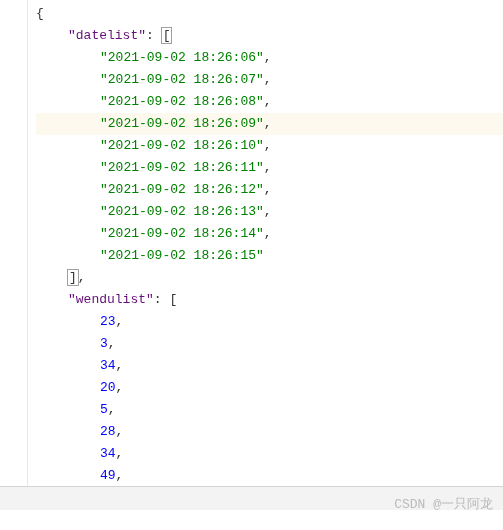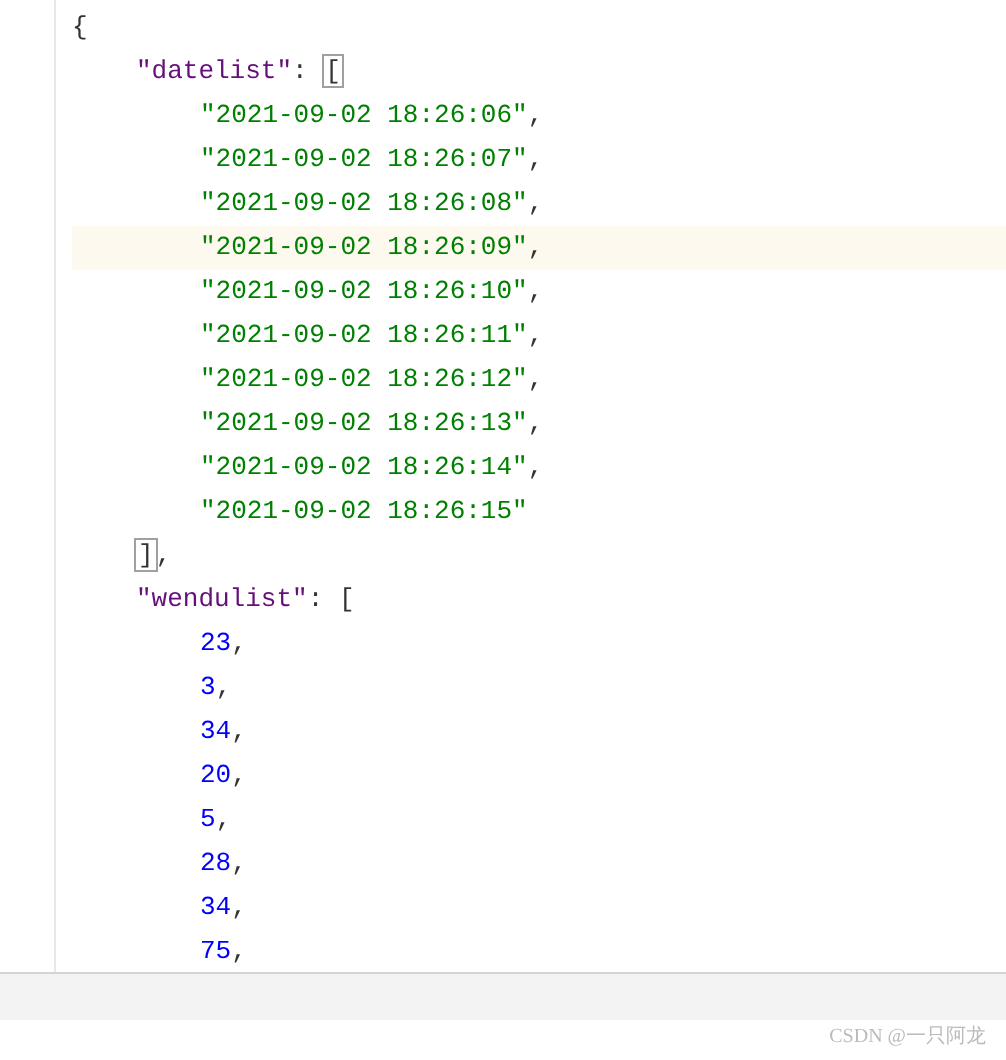--- a/index.html
+++ b/index.html
@@ -70,25 +70,25 @@
       border-top: 1px solid #d4d4d4;
       background: #f3f3f3;
       display: flex;
       align-items: center;
       padding-left: 8px;
       font-size: 12px;
       color: #888;
     }
     .watermark {
       position: absolute;
-      bottom: 5px;
+      bottom: 17px;
       right: 10px;
-      font-size: 10px;
+      font-size: 13px;
       color: #bbbbbb;
-      font-family: Liberation Serif, serif;
+      font-family: Liberation Mono, monospace;
     }
     .indent1 { padding-left: 32px; }
     .indent2 { padding-left: 64px; }
   </style>
 </head>
 <body>
 
 <div class="editor">
   <div class="gutter">
     <div class="line-number"></div>
@@ -129,21 +129,21 @@
     <div class="code-line indent2"><span class="string">"2021-09-02 18:26:15"</span></div>
     <div class="code-line indent1"><span class="bracket-active">]</span><span class="comma">,</span></div>
     <div class="code-line indent1"><span class="key">"wendulist"</span><span class="colon">: </span><span class="bracket">[</span></div>
     <div class="code-line indent2"><span class="number">23</span><span class="comma">,</span></div>
     <div class="code-line indent2"><span class="number">3</span><span class="comma">,</span></div>
     <div class="code-line indent2"><span class="number">34</span><span class="comma">,</span></div>
     <div class="code-line indent2"><span class="number">20</span><span class="comma">,</span></div>
     <div class="code-line indent2"><span class="number">5</span><span class="comma">,</span></div>
     <div class="code-line indent2"><span class="number">28</span><span class="comma">,</span></div>
     <div class="code-line indent2"><span class="number">34</span><span class="comma">,</span></div>
-    <div class="code-line indent2"><span class="number">75</span><span class="comma">,</span></div>
+    <div class="code-line indent2"><span class="number">49</span><span class="comma">,</span></div>
   </div>
 </div>
 
 <div class="bottom-bar">
   <span> </span>
 </div>
 
 <div class="watermark">CSDN @一只阿龙</div>
 
 </body></html>

